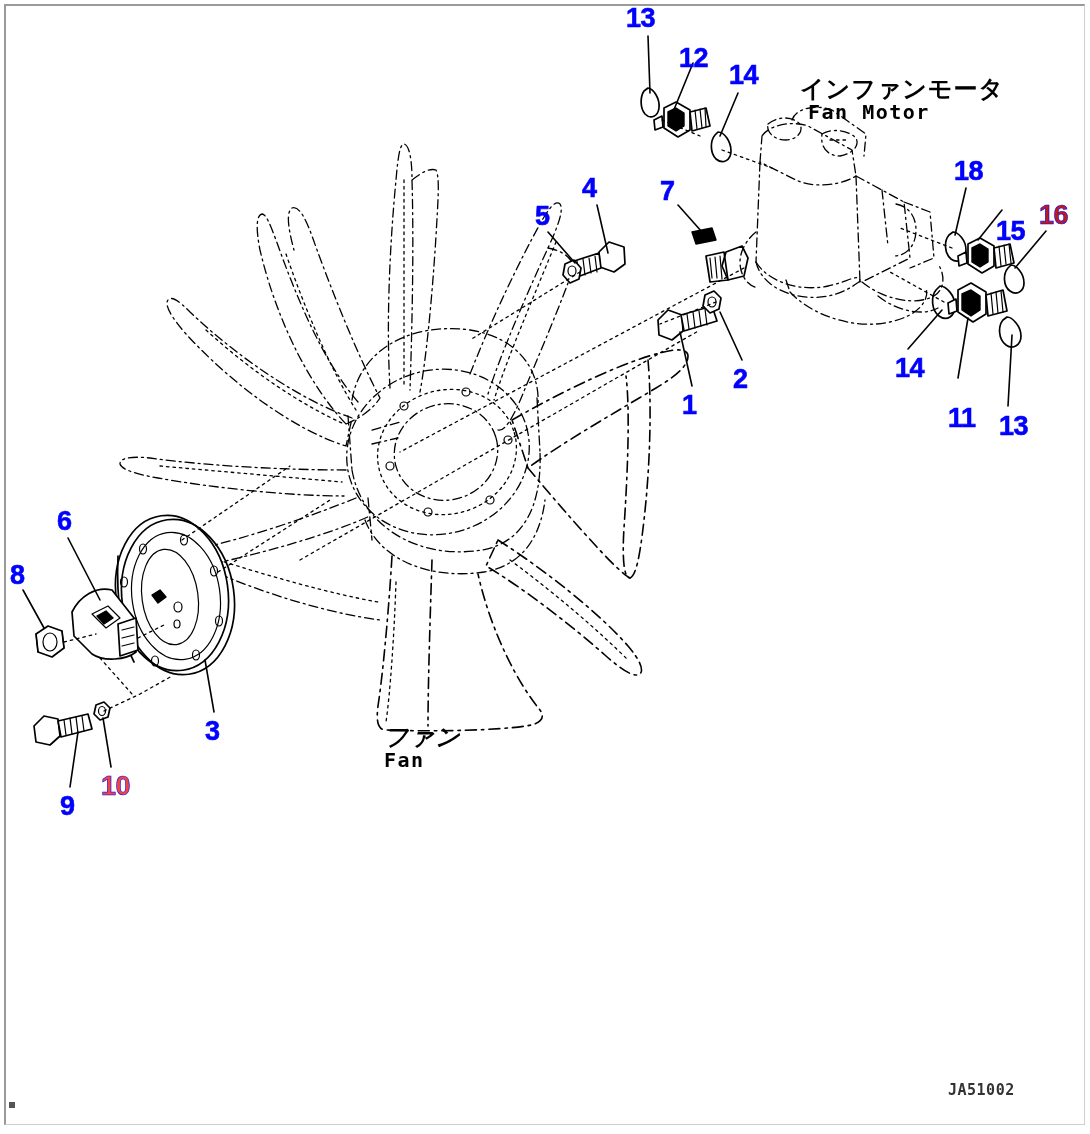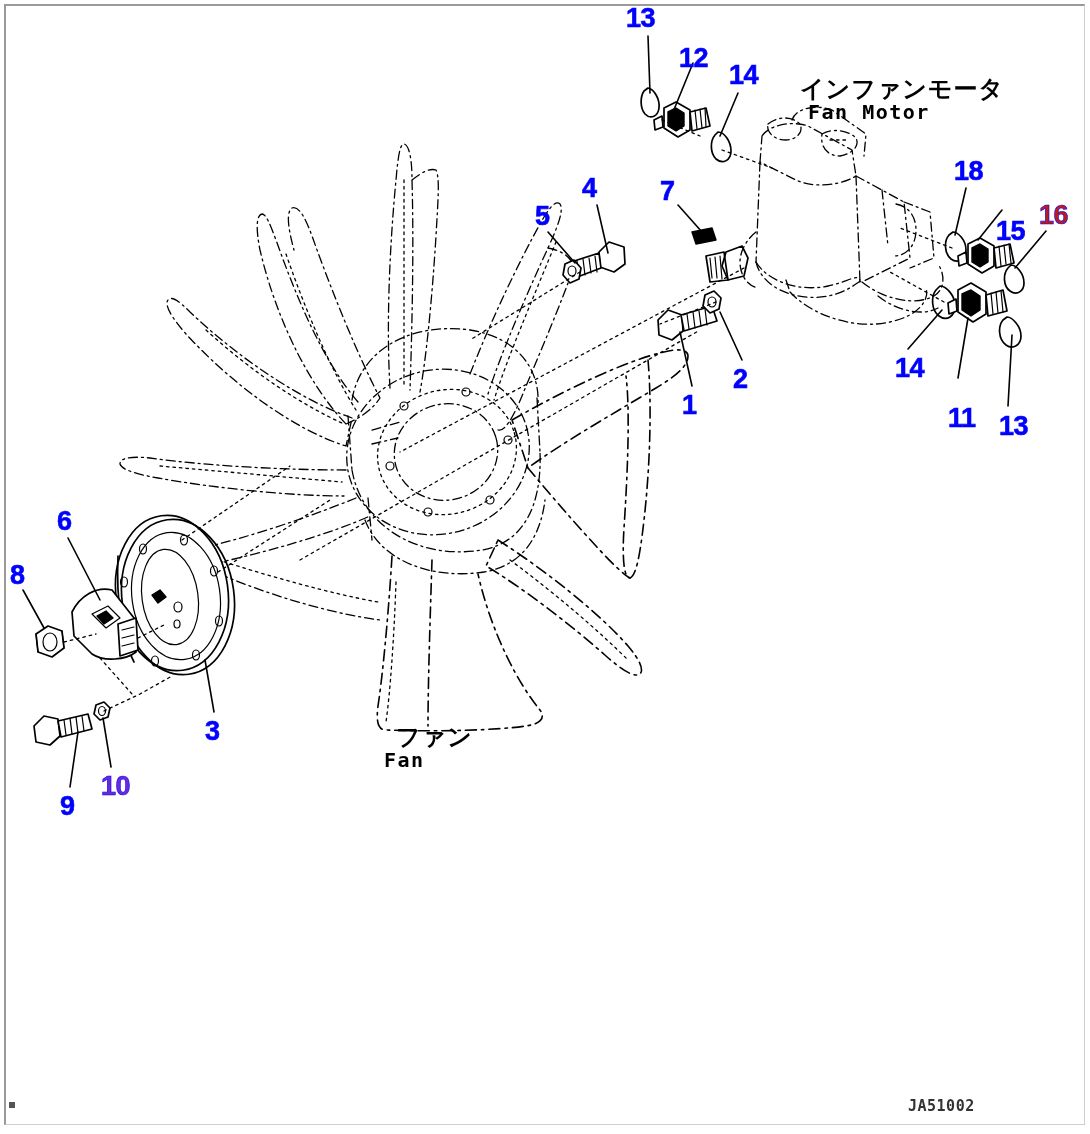--- a/index.html
+++ b/index.html
@@ -399,24 +399,24 @@
       <path class="lead" d="M23 590 L 44 628"></path>
       <path class="lead" d="M214 712 L 205 660"></path>
       <path class="lead" d="M70 787 L 78 732"></path>
       <path class="lead" d="M111 767 L 103 718"></path>
     </g>
   </svg>
 
   <div class="jp-label" style="left:800px; top:78px;">インファンモータ</div>
   <div class="en-label" style="left:808px; top:101px;">Fan Motor</div>
 
-  <div class="jp-label" style="left:396px; top:726px;">ファン</div>
+  <div class="jp-label" style="left:384px; top:726px;font-style:italic;">ファン</div>
   <div class="en-label" style="left:384px; top:749px;">Fan</div>
 
-  <div class="sheet-id" style="left:908px; top:1081px;margin-top:16px;">JA51002</div>
+  <div class="sheet-id" style="left:948px; top:1081px;">JA51002</div>
 
   <div class="corner-mark" style="left:9px; top:1102px;"></div>
 
   <div id="callout-layer">
       <div class="callout" style="left: 626px; top: 5px; color: rgb(0, 0, 255); -webkit-text-stroke: 0.6px rgb(0, 0, 255);">13</div>
       <div class="callout" style="left: 679px; top: 45px; color: rgb(0, 0, 255); -webkit-text-stroke: 0.6px rgb(0, 0, 255);">12</div>
       <div class="callout" style="left: 729px; top: 62px; color: rgb(0, 0, 255); -webkit-text-stroke: 0.6px rgb(0, 0, 255);">14</div>
       <div class="callout" style="left: 582px; top: 175px; color: rgb(0, 0, 255); -webkit-text-stroke: 0.6px rgb(0, 0, 255);">4</div>
       <div class="callout" style="left: 535px; top: 203px; color: rgb(0, 0, 255); -webkit-text-stroke: 0.6px rgb(0, 0, 255);">5</div>
       <div class="callout" style="left: 660px; top: 178px; color: rgb(0, 0, 255); -webkit-text-stroke: 0.6px rgb(0, 0, 255);">7</div>
@@ -425,15 +425,15 @@
       <div class="callout" style="left: 1039px; top: 202px; color: #b91c1c; -webkit-text-stroke: 0.6px rgb(0, 0, 255);">16</div>
       <div class="callout" style="left: 682px; top: 392px; color: rgb(0, 0, 255); -webkit-text-stroke: 0.6px rgb(0, 0, 255);">1</div>
       <div class="callout" style="left: 733px; top: 366px; color: rgb(0, 0, 255); -webkit-text-stroke: 0.6px rgb(0, 0, 255);">2</div>
       <div class="callout" style="left: 895px; top: 355px; color: rgb(0, 0, 255); -webkit-text-stroke: 0.6px rgb(0, 0, 255);">14</div>
       <div class="callout" style="left: 948px; top: 385px; color: rgb(0, 0, 255); margin-top: 20px; -webkit-text-stroke: 0.6px rgb(0, 0, 255);">11</div>
       <div class="callout" style="left: 999px; top: 413px; color: rgb(0, 0, 255); -webkit-text-stroke: 0.6px rgb(0, 0, 255);">13</div>
       <div class="callout" style="left: 57px; top: 508px; color: rgb(0, 0, 255); -webkit-text-stroke: 0.6px rgb(0, 0, 255);">6</div>
       <div class="callout" style="left: 10px; top: 562px; color: rgb(0, 0, 255); -webkit-text-stroke: 0.6px rgb(0, 0, 255);">8</div>
       <div class="callout" style="left: 205px; top: 718px; color: rgb(0, 0, 255); -webkit-text-stroke: 0.6px rgb(0, 0, 255);">3</div>
       <div class="callout" style="left: 60px; top: 793px; color: rgb(0, 0, 255); -webkit-text-stroke: 0.6px rgb(0, 0, 255);">9</div>
-      <div class="callout" style="left: 101px; top: 773px; color: #6d28d9; -webkit-text-stroke: 0.6px rgb(0, 0, 255);">10</div>
+      <div class="callout" style="left: 101px; top: 773px; color: #ef4444; -webkit-text-stroke: 0.6px rgb(0, 0, 255);">10</div>
     </div>
 </div>
 
 </body></html>

